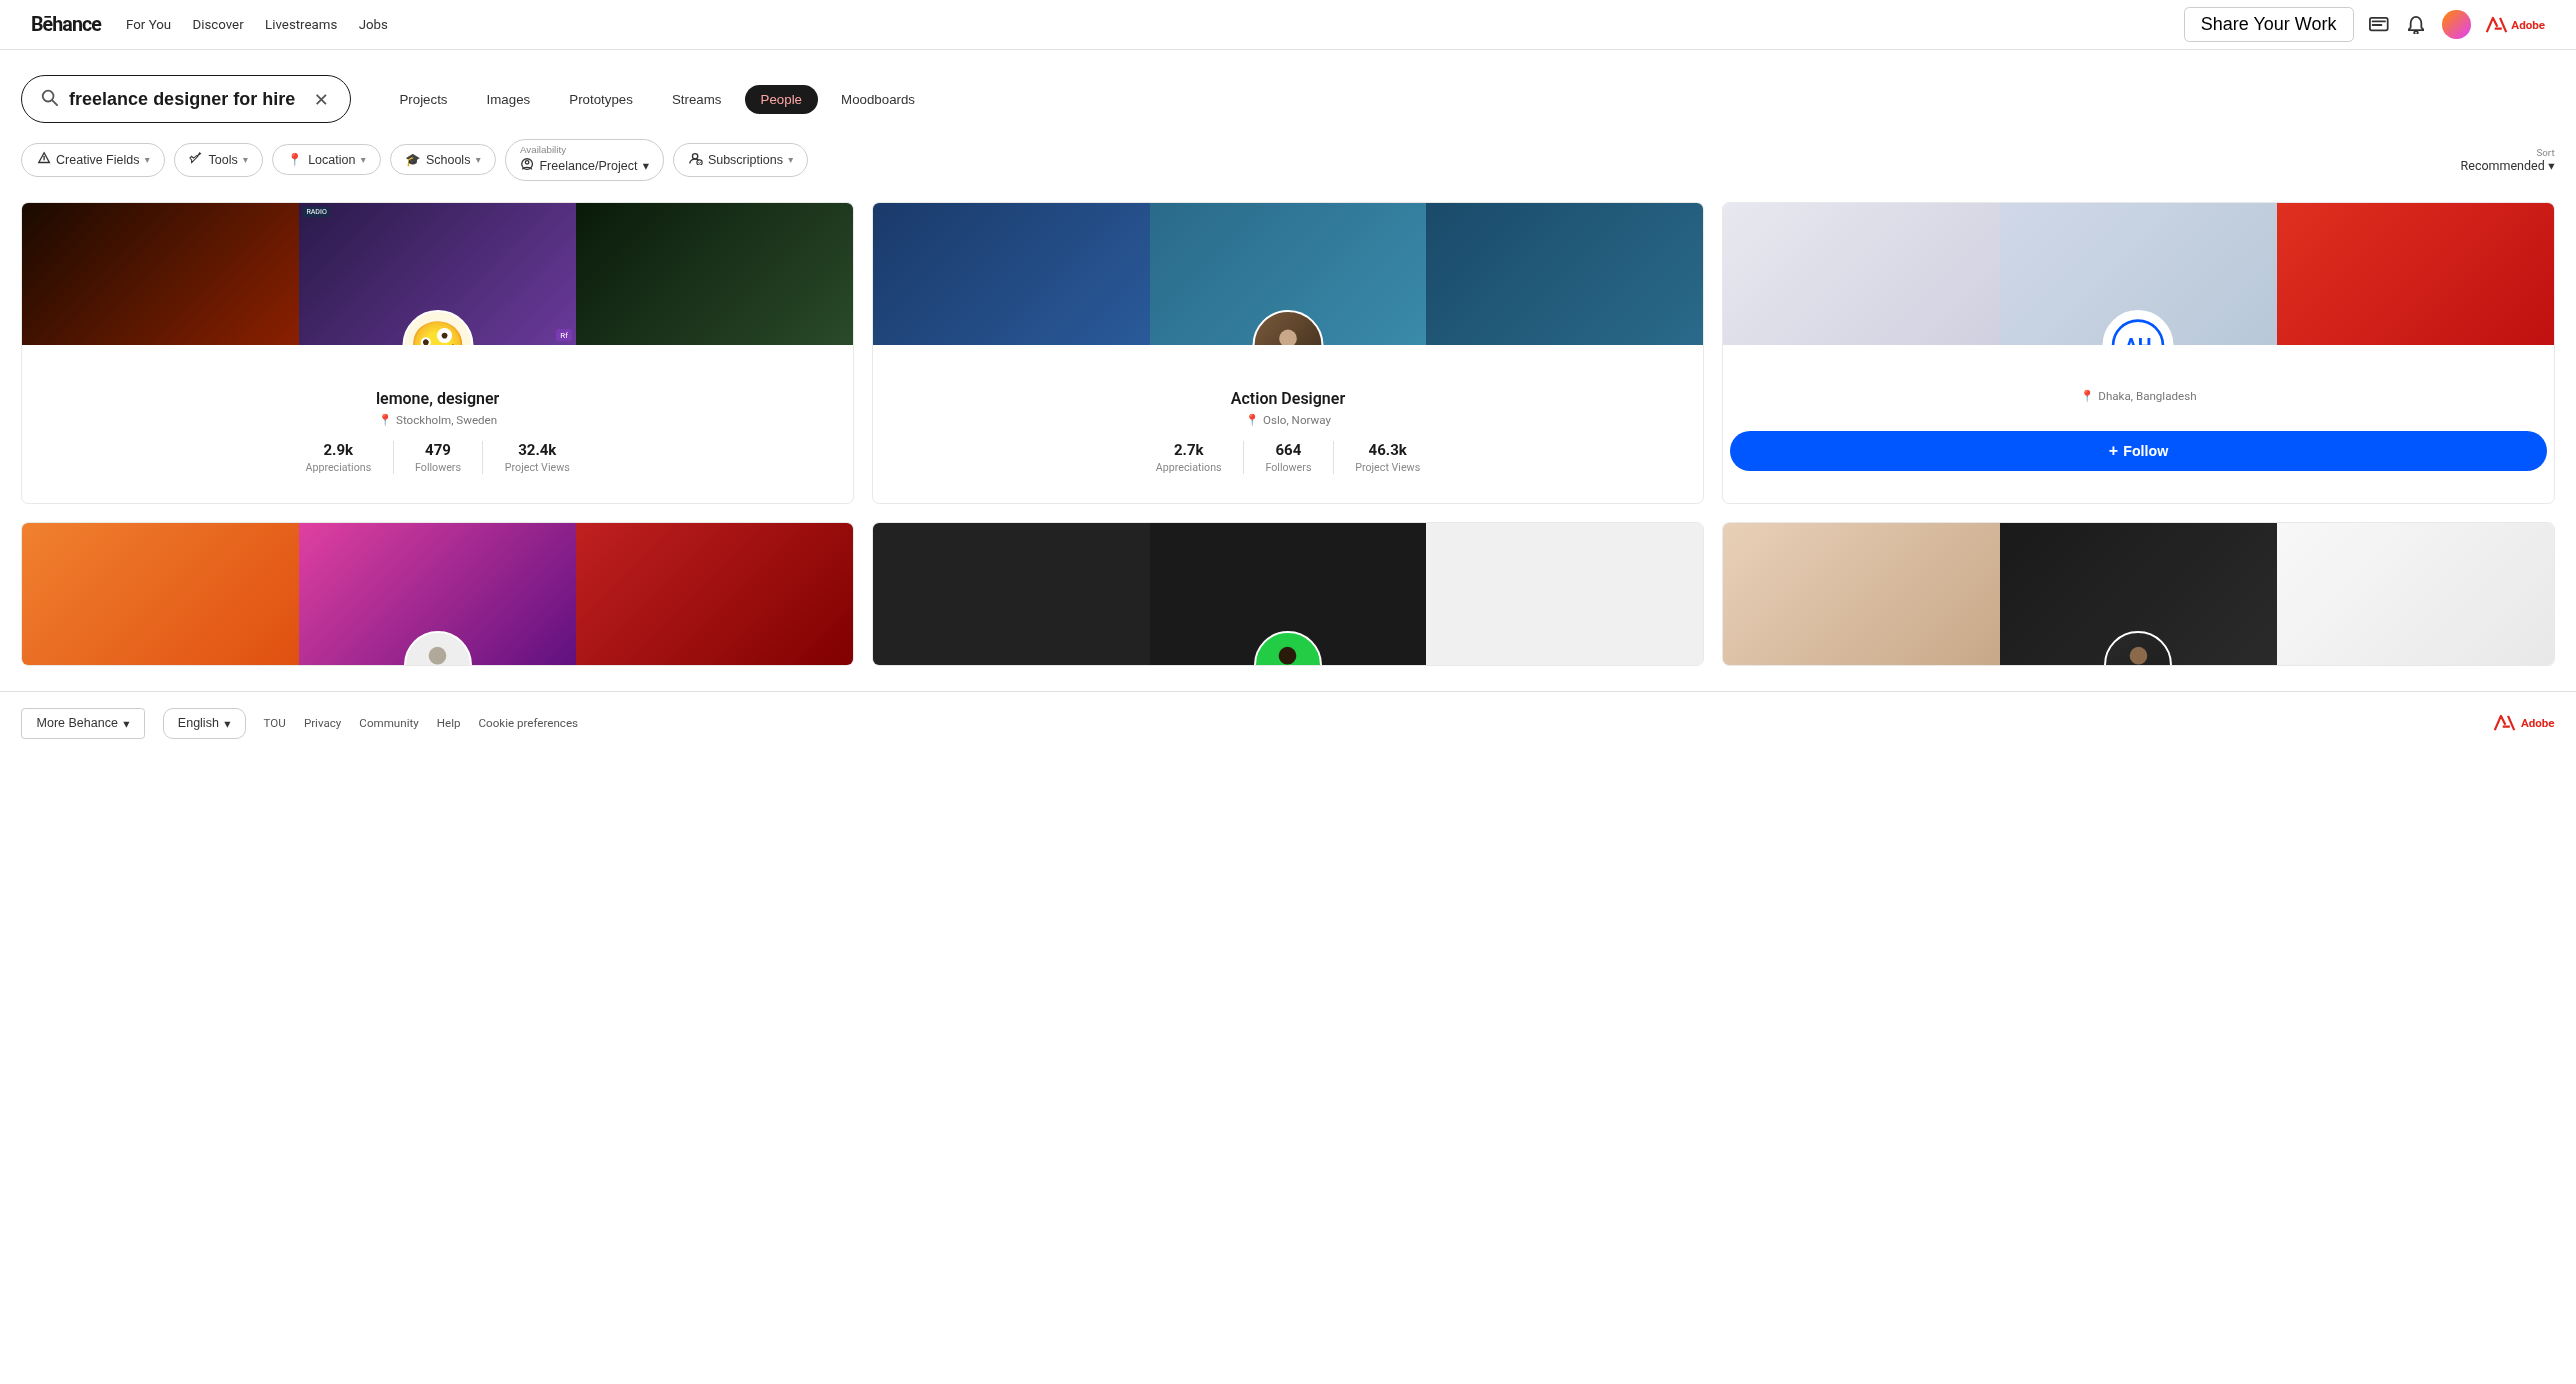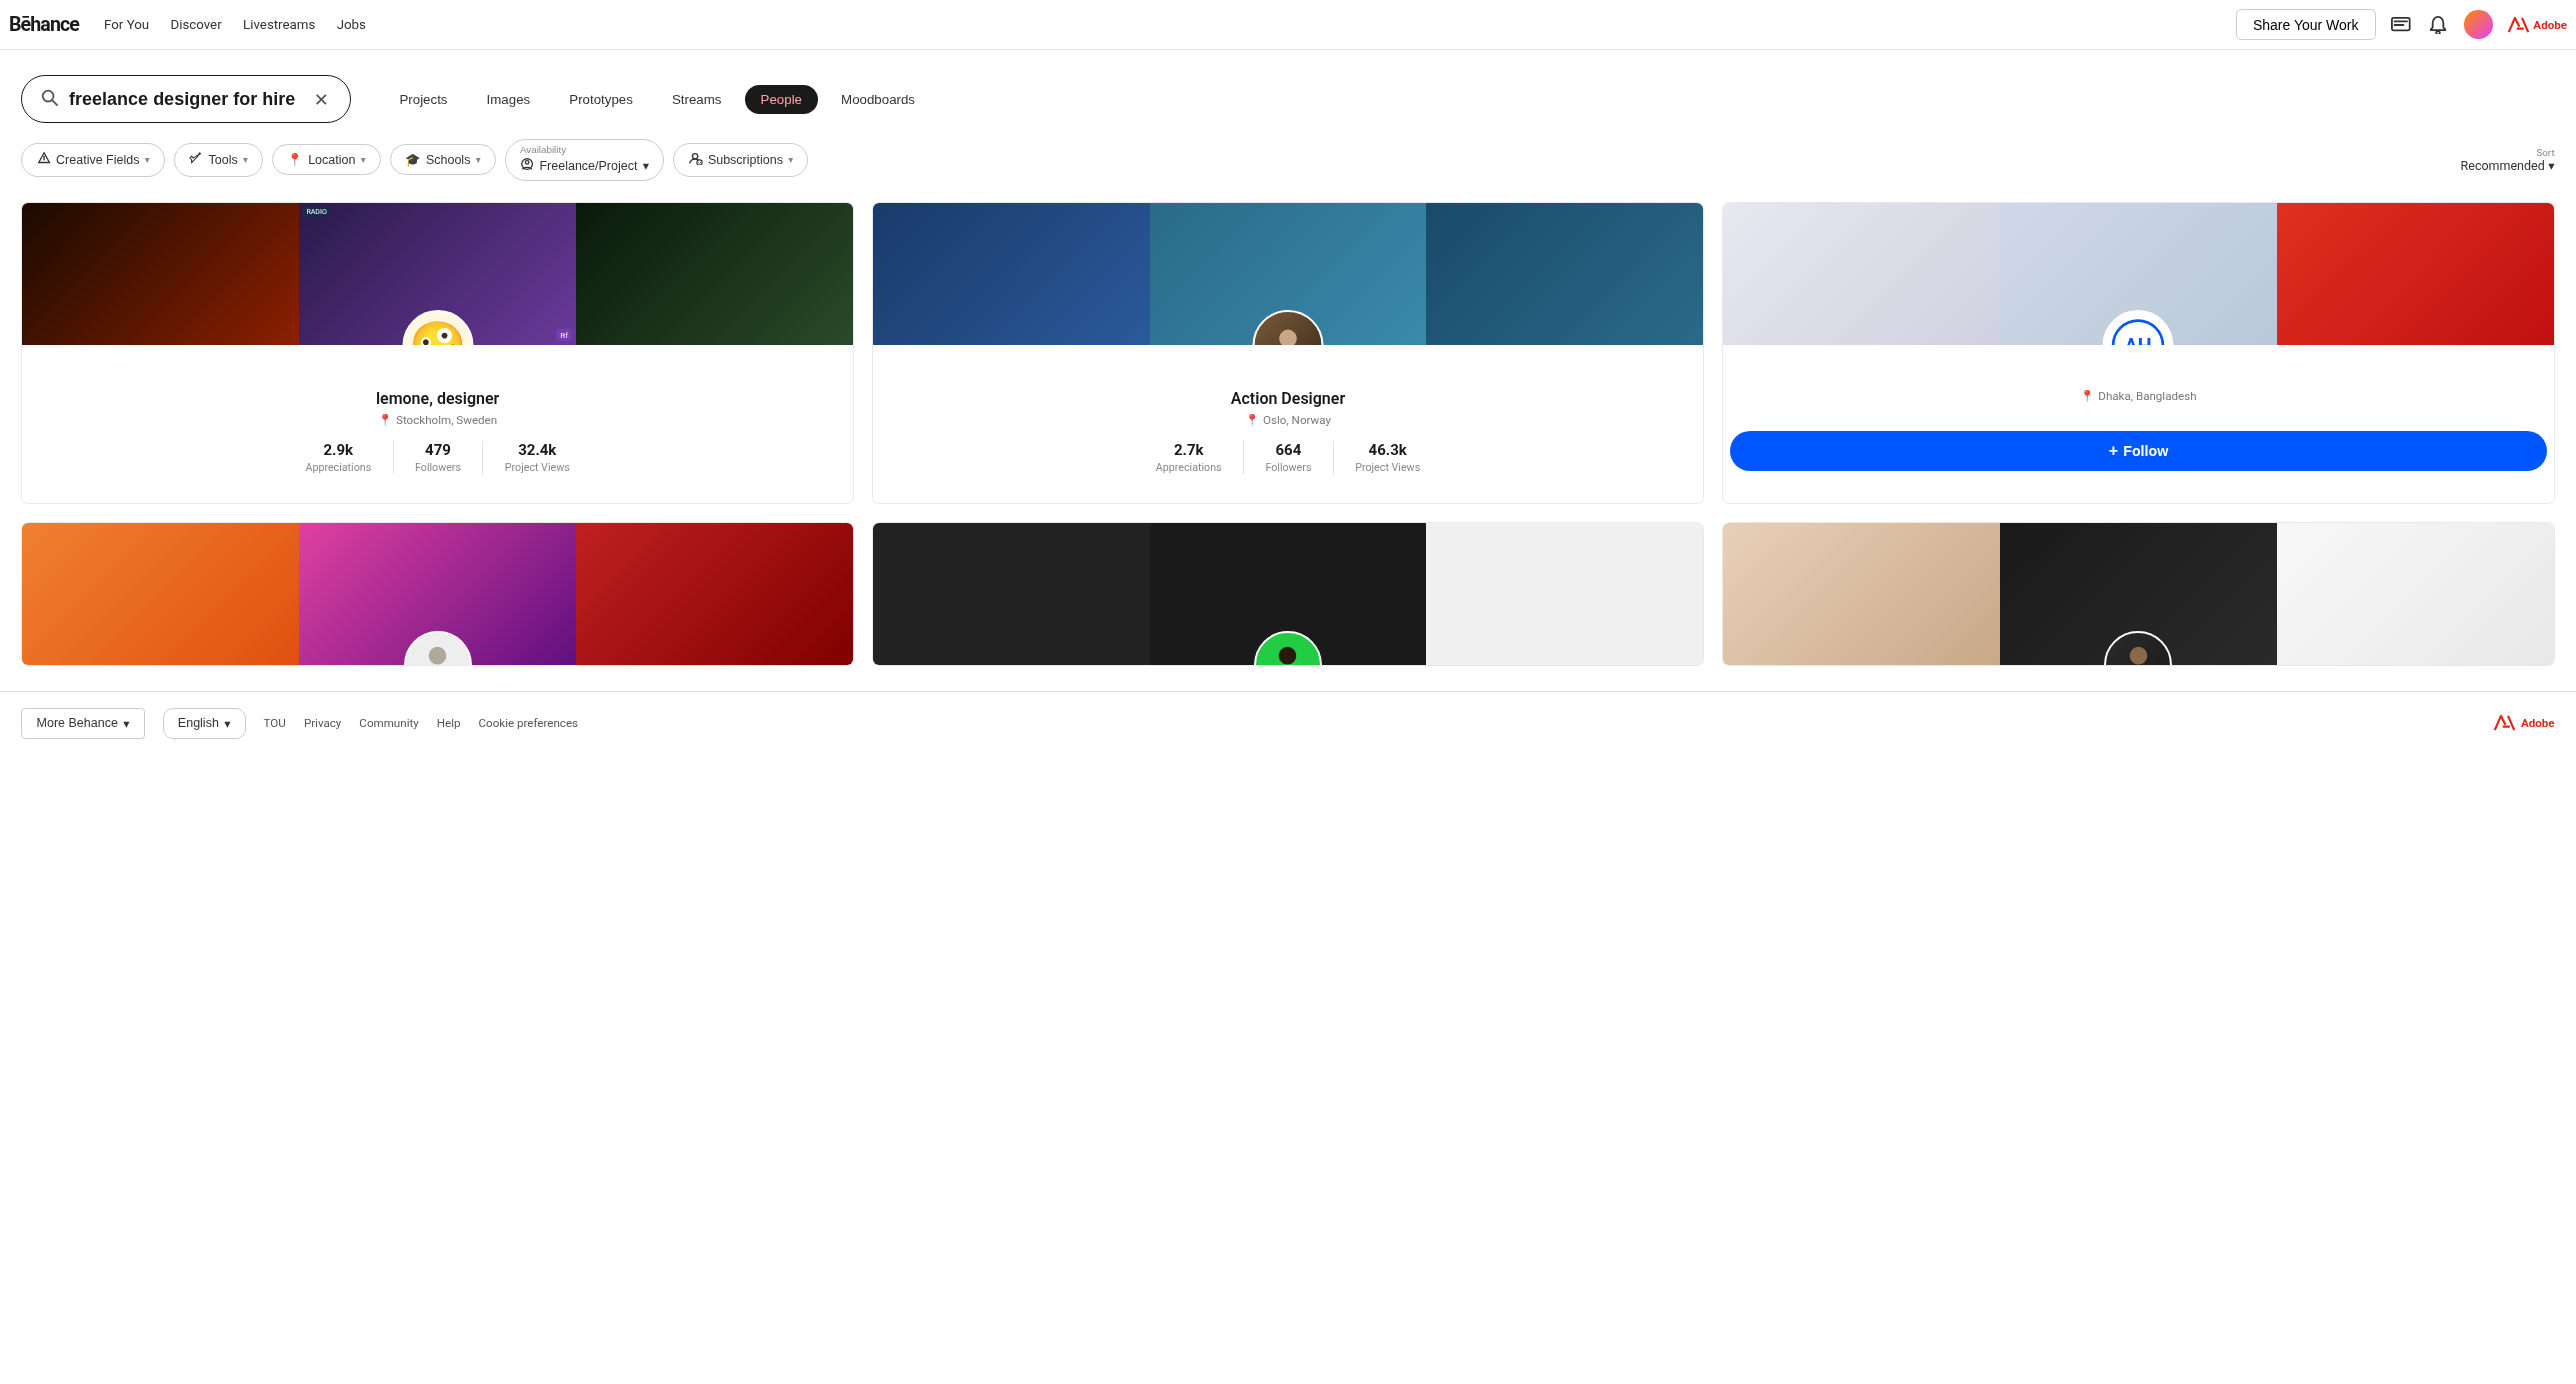--- a/index.html
+++ b/index.html
@@ -1,30 +1,30 @@
 <!DOCTYPE html>
 <html style="font-size:14.2px"><head>
   <meta charset="utf-8">
   <style>
     * { box-sizing: border-box; margin: 0; padding: 0; }
     body { font-family: -apple-system, BlinkMacSystemFont, 'Segoe UI', Roboto, sans-serif; background: #fff; color: #1a1a1a; font-size: 12.5px; }
 
     
     .top-nav {
       display: flex; align-items: center; height: 50px;
-      padding: 0 9px; border-bottom: 0.9px solid #e0e0e0;
+      padding: 0 31px; border-bottom: 0.9px solid #e0e0e0;
       background: #fff; gap: 25px;
     }
     .nav-logo { font-size: 19.6px; font-weight: 700; letter-spacing: -0.9px; color: #1a1a1a; flex-shrink: 0; }
     .nav-links { display: flex; gap: 21.4px; align-items: center; }
     .nav-link { font-size: 13.3px; color: #333; cursor: pointer; white-space: nowrap; text-decoration: none; }
     .nav-right { margin-left: auto; display: flex; align-items: center; gap: 14.2px; }
     .share-btn {
       background: #fff; border: 0.9px solid #ccc; border-radius: 5.3px;
-      padding: 6.2px 16px; font-size: 14px; cursor: pointer; white-space: nowrap;
+      padding: 6.2px 16px; font-size: 18px; cursor: pointer; white-space: nowrap;
     }
     .nav-icon { width: 23px; height: 23px; cursor: pointer; display: flex; align-items: center; justify-content: center; color: #333; font-size: 16px; }
     .nav-avatar {
       width: 28.5px; height: 28.5px; border-radius: 50%; cursor: pointer;
       background: linear-gradient(135deg, #f80, #e040fb); display: flex; align-items: center; justify-content: center;
     }
     .adobe-logo { font-size: 11.6px; color: #e1251b; font-weight: 700; white-space: nowrap; display: flex; align-items: center; gap: 3.6px; }
 
     
     .search-section {

